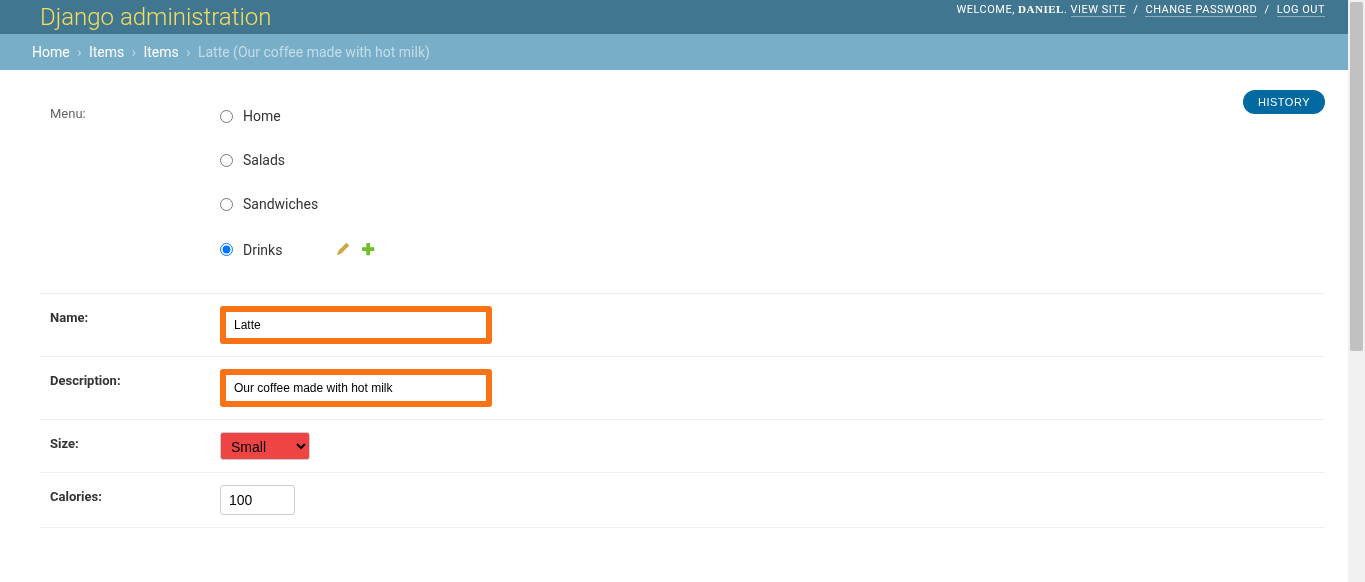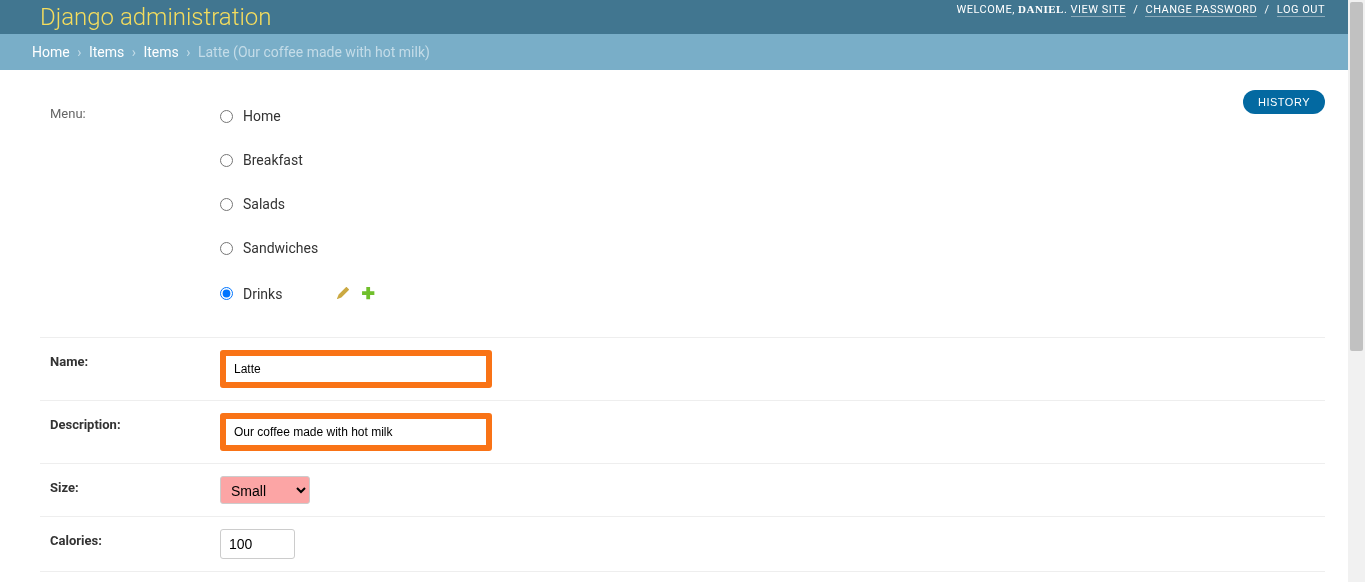--- a/index.html
+++ b/index.html
@@ -30,21 +30,21 @@
 .radio-list { list-style: none; }
 .radio-list li { padding: 6px 0 22px 0; display: flex; align-items: center; }
 .radio-list input[type="radio"] { margin-right: 10px; }
 .radio-list label { color: #333; font-size: 14px; cursor: pointer; }
 .related-actions { display: inline-flex; align-items: center; margin-left: 55px; gap: 12px; }
 .edit-icon { color: #cba942; cursor: pointer; }
 .add-icon { color: #70bf2b; font-weight: bold; font-size: 16px; cursor: pointer; }
 
 input[type="text"], input.vTextField { border: 6px solid #f97316; padding: 6px 8px; font-size: 12px; width: 272px; border-radius: 3px; }
 input.vIntegerField, input.vFloatField { border: 1px solid #ccc; padding: 6px 8px; font-size: 14px; width: 75px; border-radius: 3px; }
-select { border: 1px solid #ccc; background: #fca5a5; padding: 5px 6px; font-size: 14px; width: 90px; height: 28px; border-radius: 3px; }
+select { border: 1px solid #ccc; background: #ef4444; padding: 5px 6px; font-size: 14px; width: 90px; height: 28px; border-radius: 3px; }
 
 .scrollbar-track { position: fixed; right: 0; top: 0; width: 17px; height: 100%; background: #f1f1f1; }
 .scrollbar-thumb { position: absolute; right: 2px; top: 2px; width: 13px; height: 60%; background: #c1c1c1; border-radius: 2px; }
 .scrollbar-arrow { position: absolute; width: 17px; height: 17px; display: flex; align-items: center; justify-content: center; font-size: 8px; color: #666; }
 .scrollbar-arrow.up { top: 0; }
 </style>
 </head>
 <body>
 
 <div class="header">
@@ -73,24 +73,20 @@
 <div class="content">
   <button class="history-btn">HISTORY</button>
 
   <div class="form-row first">
     <label class="field-label">Menu:</label>
     <div class="field-content">
       <ul class="radio-list">
         <li>
           <input type="radio" name="menu" style="">
           <label>Home</label>
-        </li>
-        <li>
-          <input type="radio" name="menu" style="">
-          <label>Breakfast</label>
         </li>
         <li>
           <input type="radio" name="menu" style="">
           <label>Salads</label>
         </li>
         <li>
           <input type="radio" name="menu" style="">
           <label>Sandwiches</label>
         </li>
         <li>

